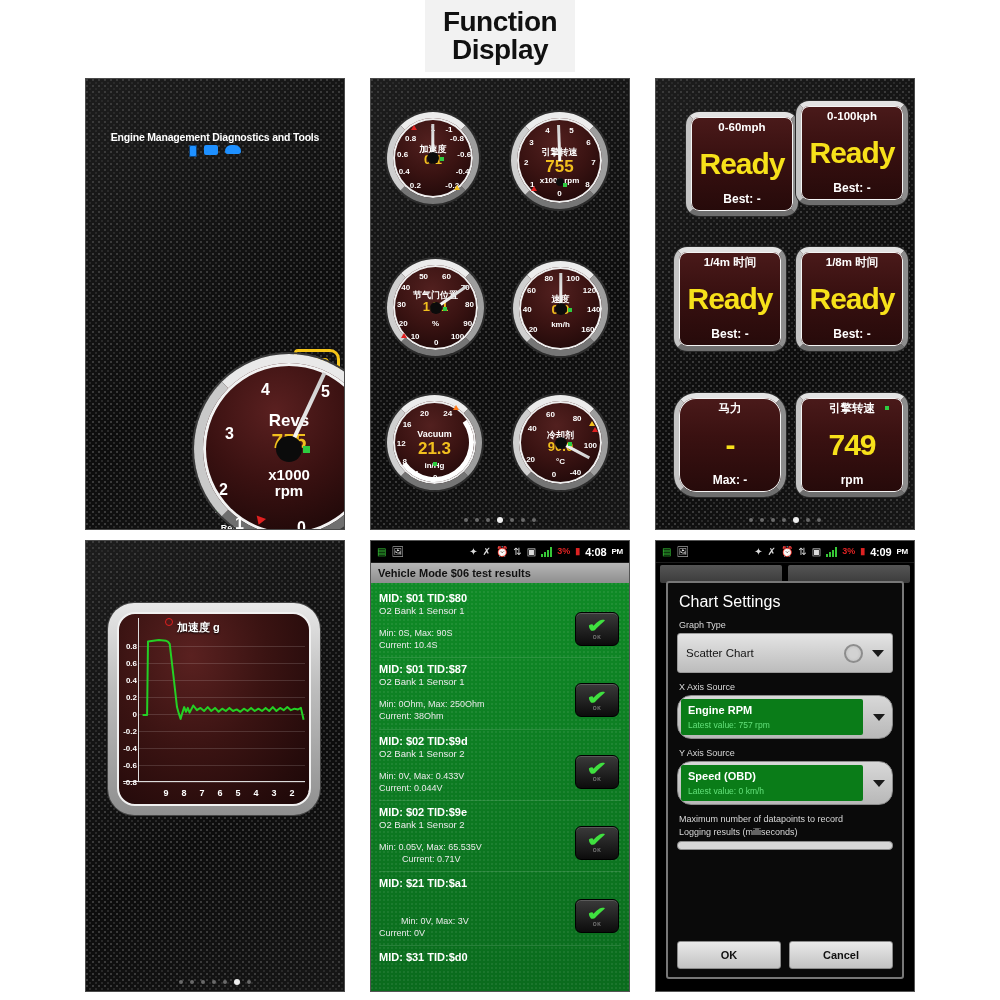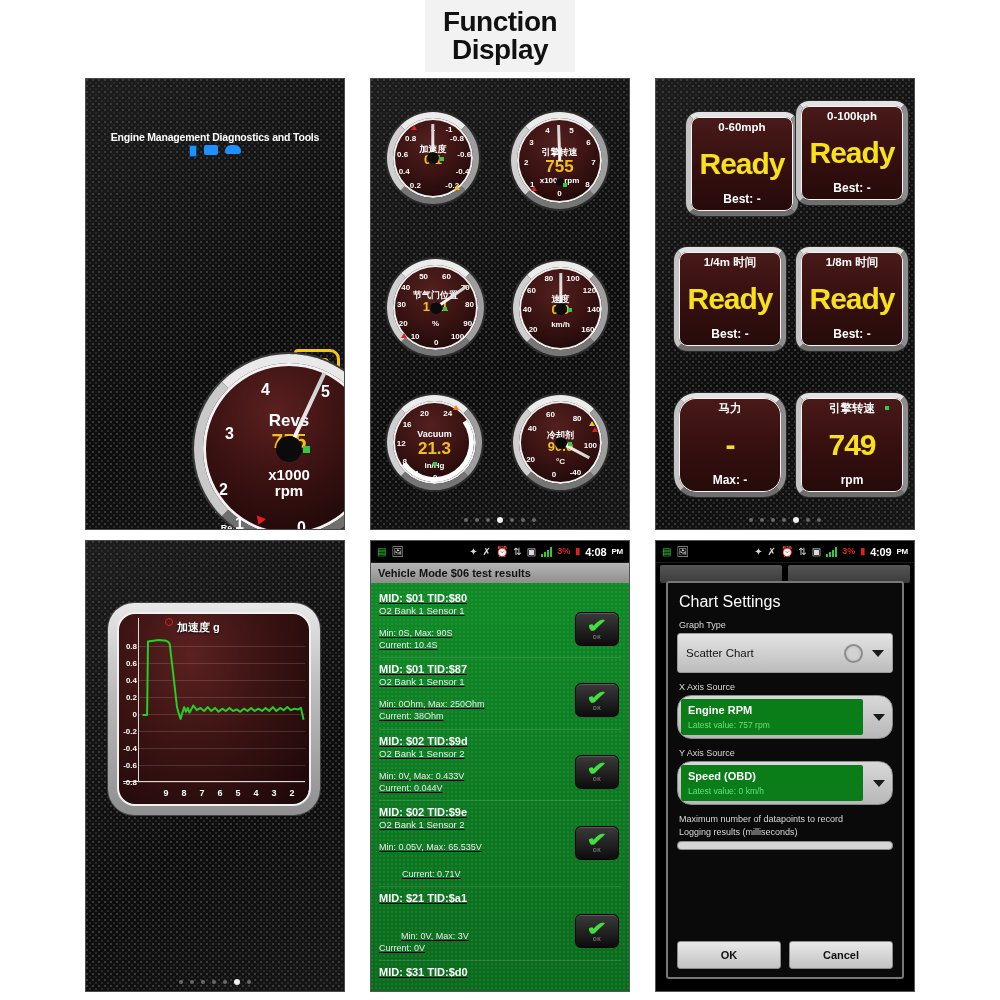--- a/index.html
+++ b/index.html
@@ -198,21 +198,21 @@
   .m06{ position:absolute; top:42px; left:0; right:0; bottom:0;
       background-color:#0d7d22;
       background-image:
         radial-gradient(circle at 1px 1px,rgba(255,255,255,.07) .8px,transparent 1px),
         linear-gradient(#0f8a26,#0a6b1d);
       background-size:4px 4px,100% 100%;
       overflow:hidden; padding:4px 8px;}
   .m06 .mid{ color:#fff; font-size:11px; font-weight:bold; margin-top:5px;}
   .m06 .sens{ color:#eaeaea; font-size:9.5px; margin-top:1px;}
   .m06 .rng{ color:#eaeaea; font-size:9px; margin-top:11px; line-height:1.35;}
-  .m06 .row{ position:relative; border-bottom:1px solid rgba(255,255,255,.12); padding-bottom:6px;text-decoration:underline;}
+  .m06 .row{ position:relative; border-bottom:1px solid rgba(255,255,255,.12); padding-bottom:6px;}
   .okbtn{ position:absolute; right:2px; top:20px; width:44px; height:34px;
       border-radius:6px; background:linear-gradient(#3a3a3a,#0c0c0c);
       border:1px solid #000; box-shadow:inset 0 1px 0 #5a5a5a;
       display:flex; align-items:center; justify-content:center; flex-direction:column;}
   .okbtn .ck{ color:#3fe03f; font-size:19px; font-weight:bold; line-height:.8;
       transform:scaleX(1.3);}
   .okbtn .ok{ color:#7a7a7a; font-size:5px; font-weight:bold; letter-spacing:.5px;}
 
   
   .cs-bgtabs{ position:absolute; top:24px; left:4px; right:4px; height:18px; display:flex; gap:6px;}
@@ -577,21 +577,21 @@
         <div class="rng" style="margin-top:0;">Current: 0.044V</div>
         <div class="okbtn">
           <span class="ck">✔</span>
           <span class="ok">OK</span>
         </div>
       </div>
       <div class="row">
         <div class="mid">MID: $02 TID:$9e</div>
         <div class="sens">O2 Bank 1 Sensor 2</div>
         <div class="rng">Min: 0.05V, Max: 65.535V</div>
-        <div class="rng" style="margin-top:15px;padding-left:23px;">Current: 0.71V</div>
+        <div class="rng" style="margin-top:0;padding-left:23px;">Current: 0.71V</div>
         <div class="okbtn">
           <span class="ck">✔</span>
           <span class="ok">OK</span>
         </div>
       </div>
       <div class="row">
         <div class="mid">MID: $21 TID:$a1</div>
         <div class="rng" style="margin-top:26px;padding-left:22px;">Min: 0V, Max: 3V</div>
         <div class="rng" style="margin-top:0;">Current: 0V</div>
         <div class="okbtn" style="top:22px;">

